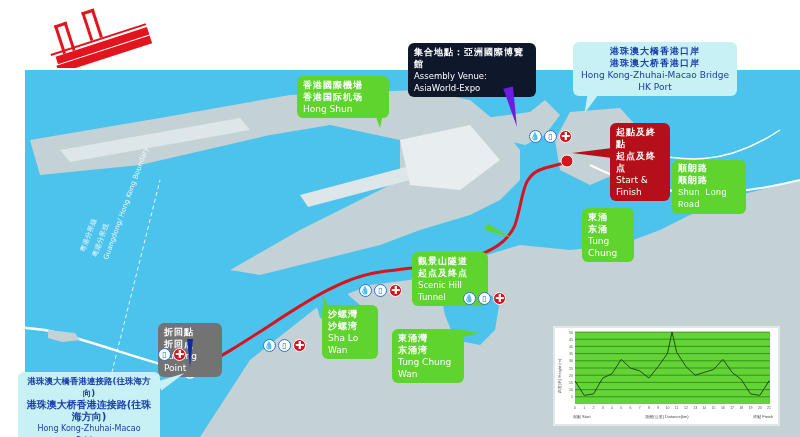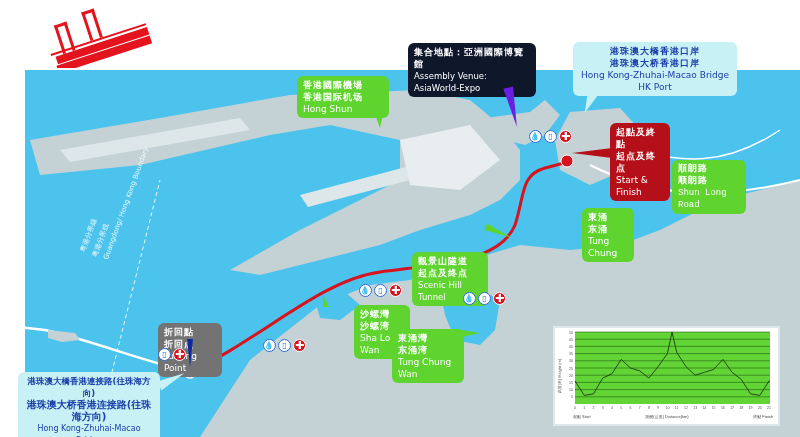--- a/index.html
+++ b/index.html
@@ -128,21 +128,21 @@
 </div>
 <div class="tail" style="left:582px; top:248px; border-left:2px solid transparent; border-right:5px solid transparent; border-top:12px solid #5fd32e;"></div>
 
 <div class="label navy" style="left:158px; top:299px; width:64px;">
   <div class="zh">折回點</div>
   <div class="zh">折回点</div>
   <div>Turning Point</div>
 </div>
 <div class="tail" style="left:187px; top:339px; border-left:3px solid transparent; border-right:3px solid transparent; border-top:28px solid #0f2aa0;"></div>
 
-<div class="label green" style="left:322px; top:305px; width:56px;margin-left:32px;">
+<div class="label green" style="left:322px; top:305px; width:56px;">
   <div class="zh">沙螺灣</div>
   <div class="zh">沙螺湾</div>
   <div>Sha Lo Wan</div>
 </div>
 <div class="tail" style="left:323px; top:295px; border-left:0 solid transparent; border-right:6px solid transparent; border-bottom:12px solid #5fd32e;"></div>
 
 <div class="label green" style="left:392px; top:329px; width:72px;">
   <div class="zh">東涌灣</div>
   <div class="zh">东涌湾</div>
   <div>Tung Chung Wan</div>

